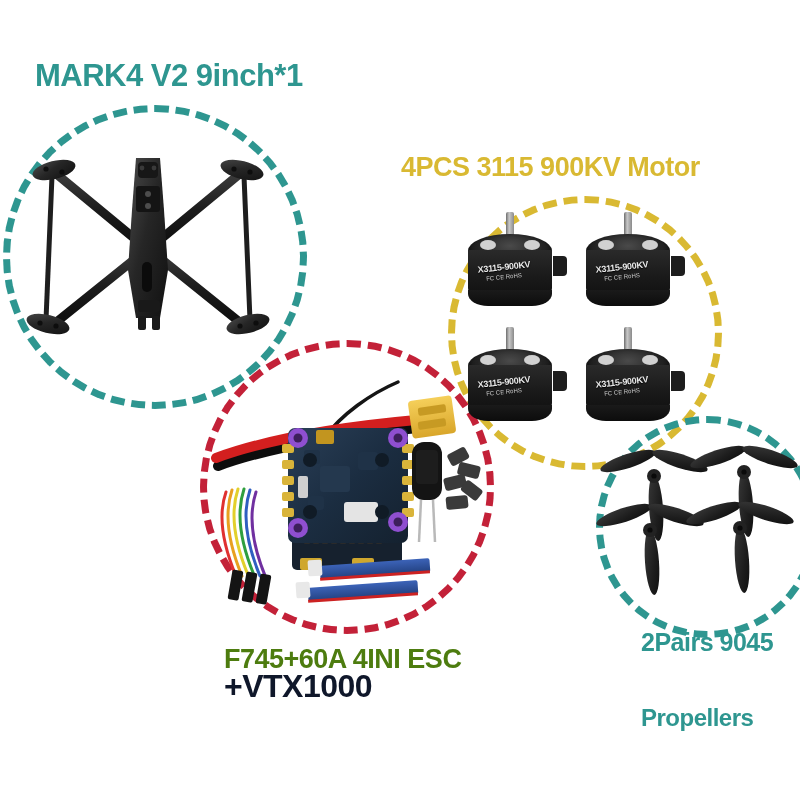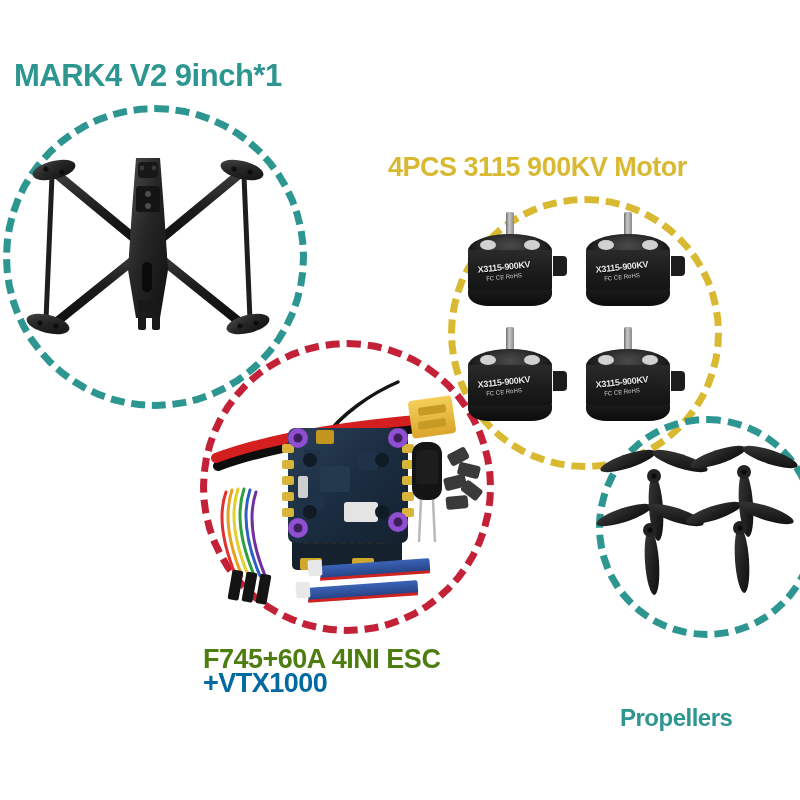--- a/index.html
+++ b/index.html
@@ -15,25 +15,26 @@
     overflow: hidden;
     font-family: "Liberation Sans", sans-serif;
   }
 
   
   .label {
     position: absolute;
     font-weight: bold;
     white-space: nowrap;
     letter-spacing: -0.5px;
+    margin-left: 21px;
   }
   #label-frame      { left: 14px;  top: 58px;  font-size: 31px; color: #2e9690; }
-  #label-motor      { left: 388px; top: 152px; font-size: 27px; color: #d9b932; }
+  #label-motor      { left: 380px; top: 152px; font-size: 27px; color: #d9b932; }
   #label-esc-1      { left: 203px; top: 644px; font-size: 27px; color: #4d7c0f; }
-  #label-esc-2      { left: 203px; top: 668px; font-size: 27px; color: #0369a1; }
+  #label-esc-2      { left: 203px; top: 668px; font-size: 32px; color: #0f172a; }
   #label-prop-1     { left: 620px; top: 628px; font-size: 25px; color: #2e9690; }
   #label-prop-2     { left: 620px; top: 666px; font-size: 25px; color: #2e9690; }
   #label-prop-3     { left: 620px; top: 704px; font-size: 24px; color: #2e9690; }
 
   
   .ring { position: absolute; border-radius: 50%; }
   #ring-frame { left: 3px;   top: 105px; width: 290px; height: 290px;
                 border: 7px dashed #2e9690; }
   #ring-motor { left: 448px; top: 196px; width: 260px; height: 260px;
                 border: 7px dashed #d9b932; }
@@ -400,15 +401,16 @@
     </svg>
   </div>
 
   <div class="label" id="label-frame">MARK4 V2 9inch*1</div>
 
   <div class="label" id="label-motor">4PCS 3115 900KV Motor</div>
 
   <div class="label" id="label-esc-1">F745+60A 4INI ESC</div>
   <div class="label" id="label-esc-2">+VTX1000</div>
 
+  <div class="label" id="label-prop-1">2Pairs 9045</div>
   <div class="label" id="label-prop-3">Propellers</div>
 
 </div>
 
 </body></html>

